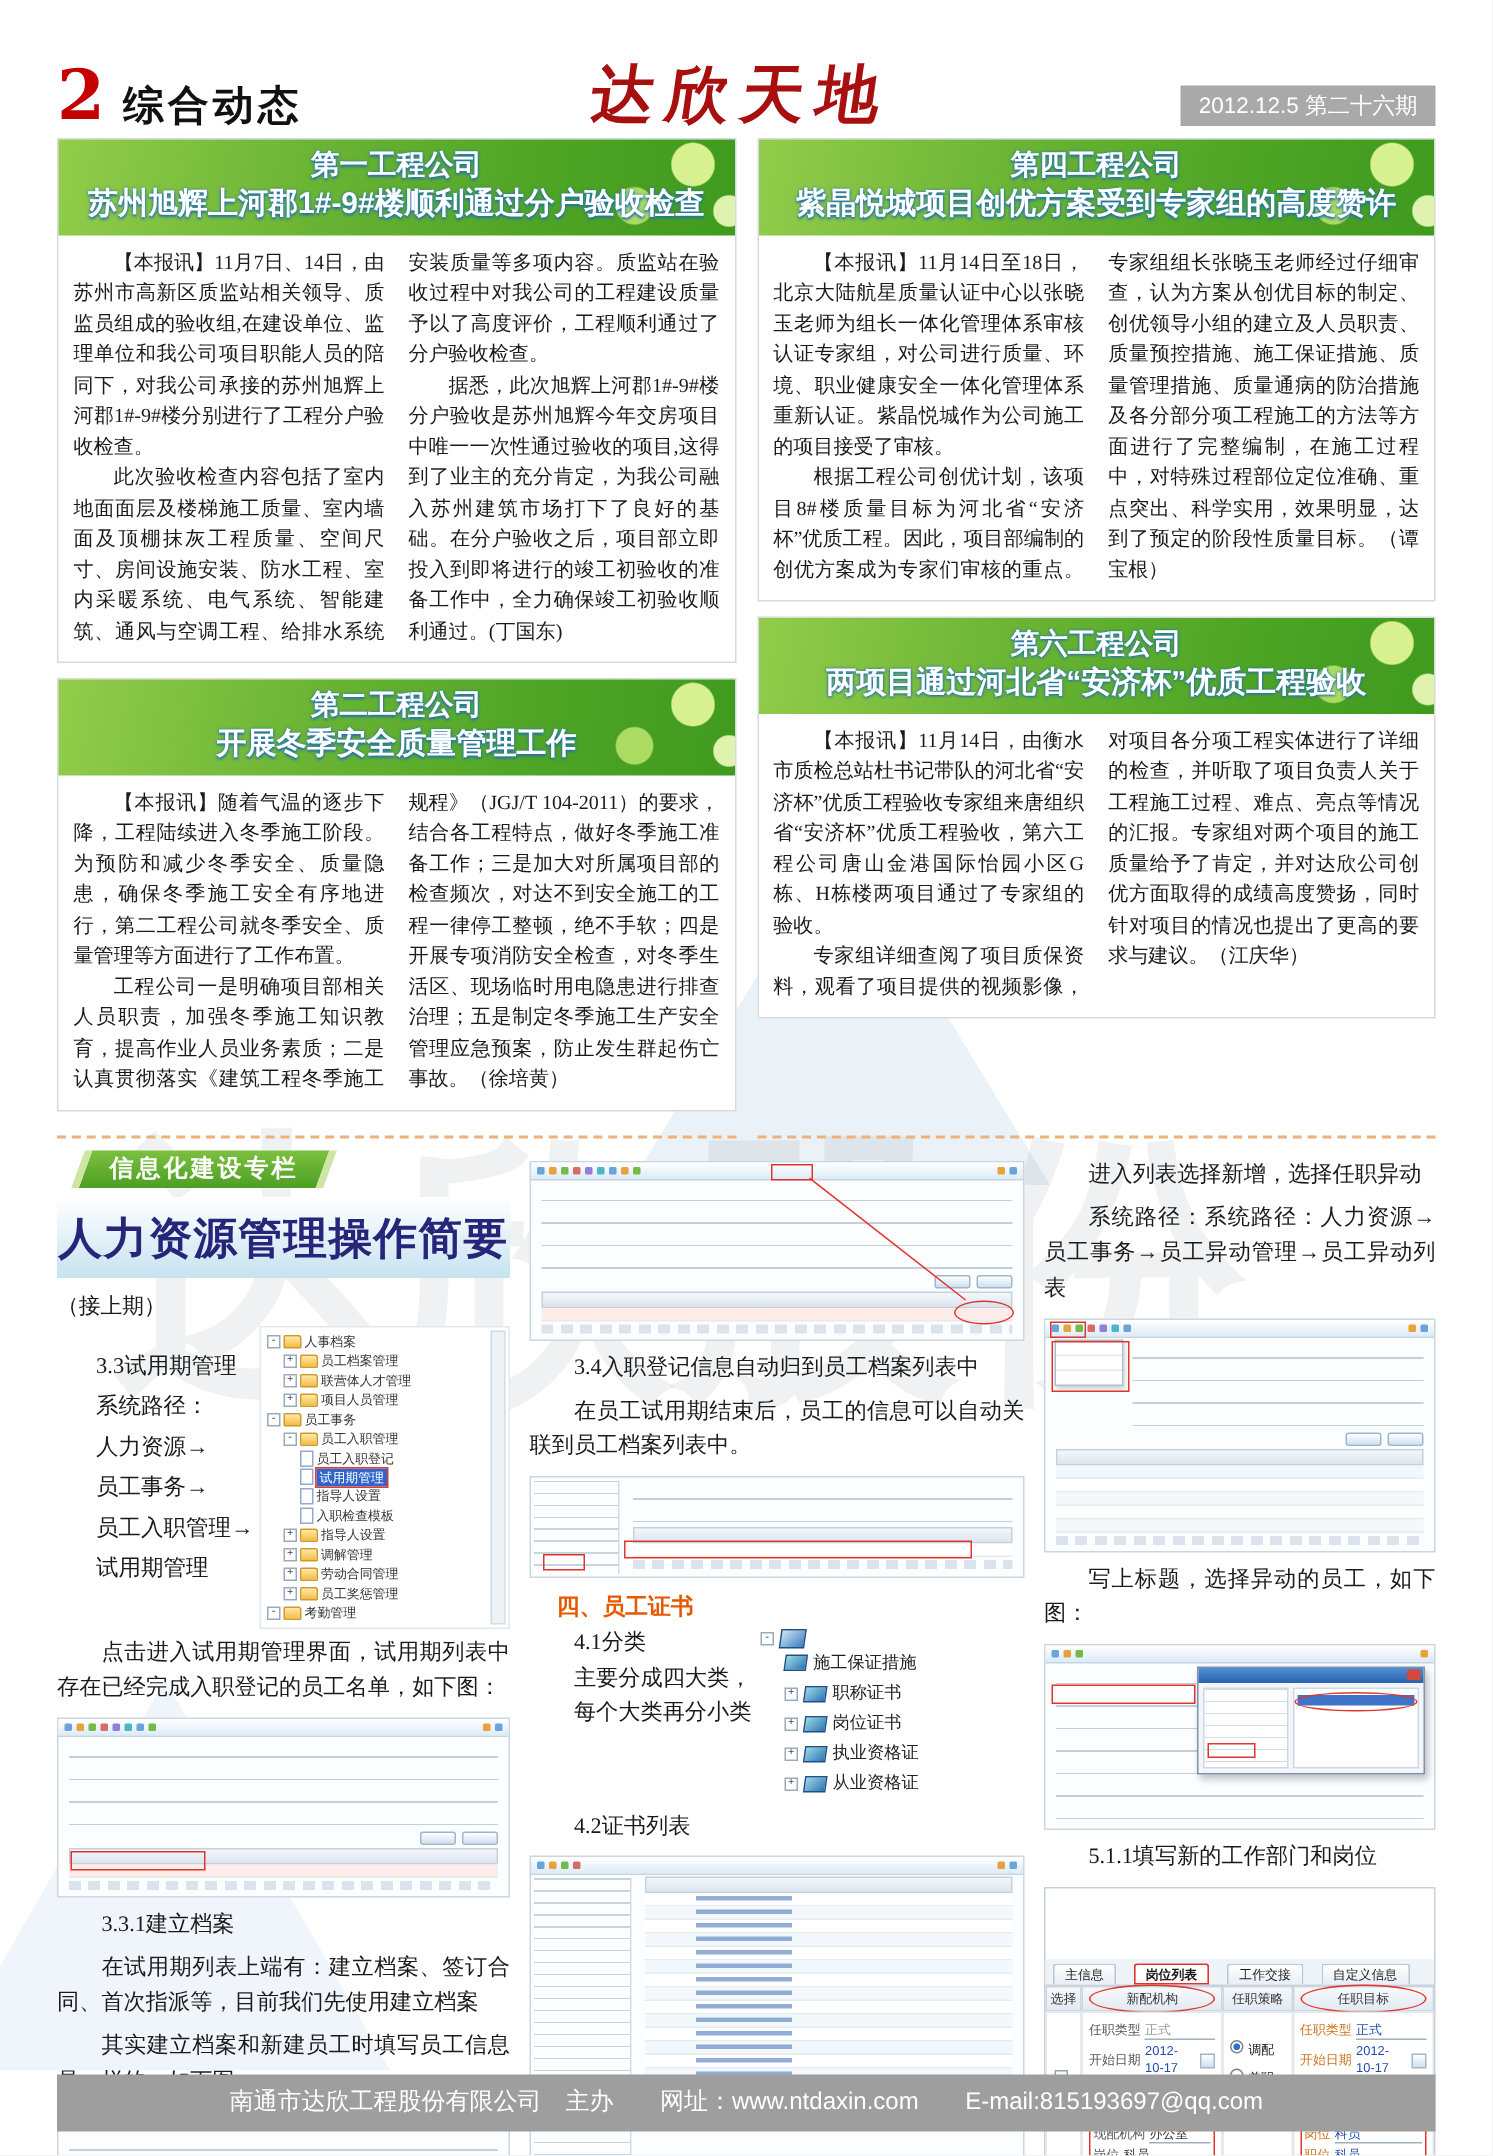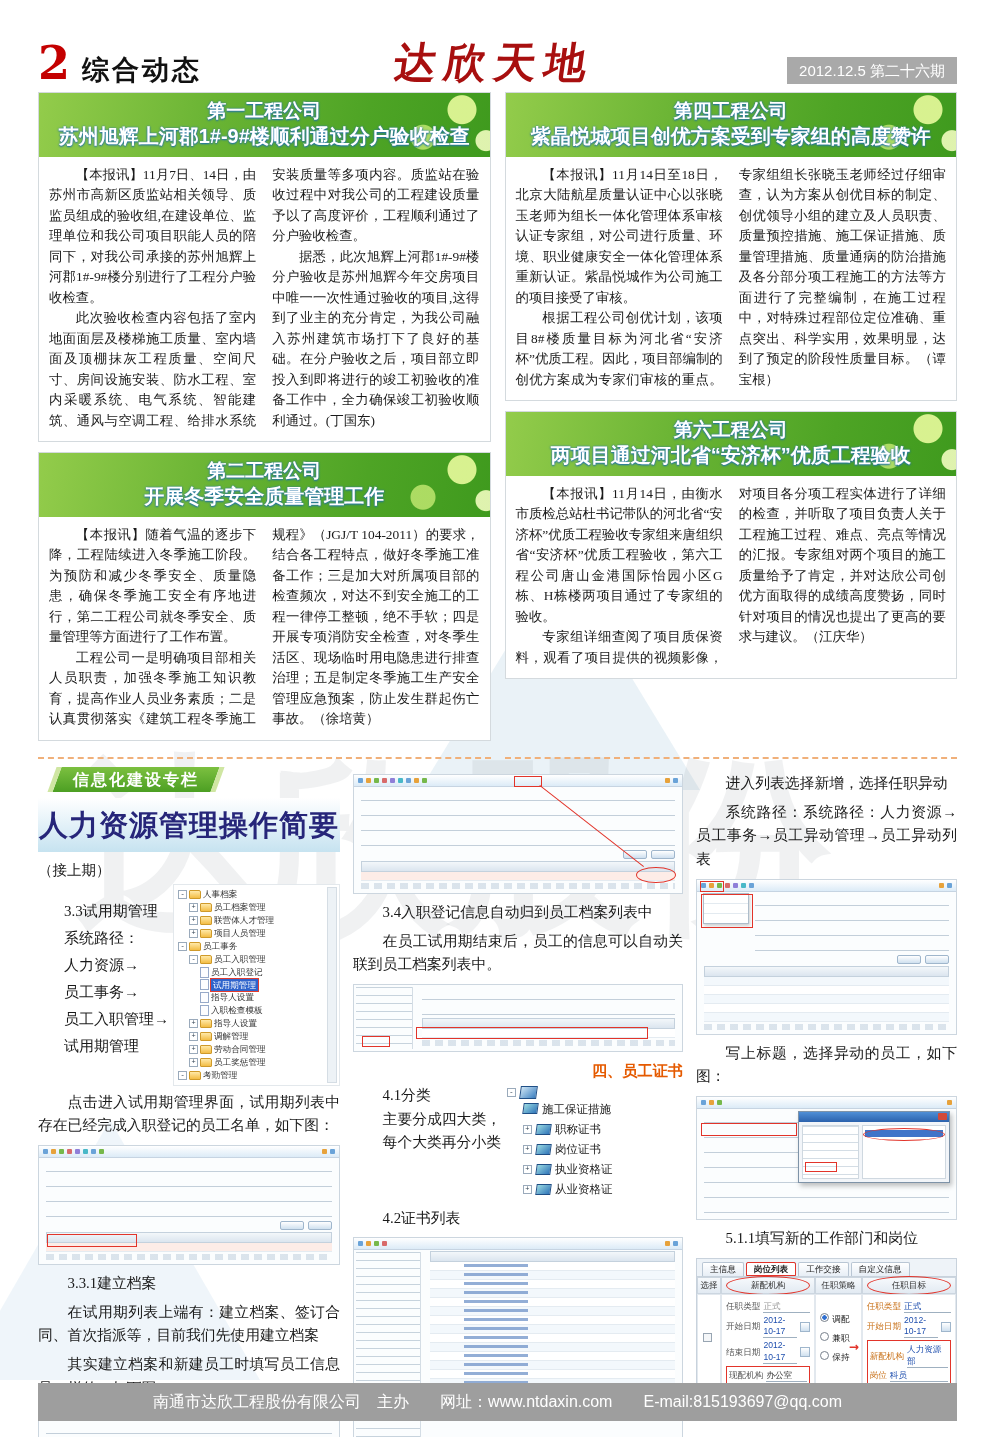--- a/index.html
+++ b/index.html
@@ -42,21 +42,21 @@
   .itsec{display:flex;gap:13px;margin:8px 38px 0;align-items:flex-start;}
   .itL{width:302px;}.itM{width:330px;}.itR{flex:1;min-width:0;}
   .badge{display:inline-block;margin-left:14px;background:linear-gradient(180deg,#7cc040,#4c9f23);
          transform:skewX(-20deg);padding:3px 16px;border-left:5px solid #cfe6a2;border-right:5px solid #cfe6a2;}
   .badge span{display:inline-block;transform:skewX(20deg);color:#fff;font:bold 16px/1.2 "Liberation Sans",sans-serif;letter-spacing:2px;}
   .ittitle{margin-top:6px;background:linear-gradient(180deg,#ffffff 0%,#ddeef7 60%,#c6e3f0 100%);
            color:#262579;font:bold 29px/1.25 "DejaVu Serif",serif;text-align:center;padding:9px 0;letter-spacing:1px;}
   .itcont{font-size:14.5px;margin:9px 0 2px;}
   .itp{font-size:14.8px;line-height:1.6;text-indent:2em;text-align:justify;margin:5px 0;}
   .ith{font-size:14.8px;line-height:1.6;text-indent:2em;margin:7px 0 1px;}
-  .oh{color:#e55a00;font-weight:bold;font-size:15.2px;text-indent:1.2em;margin:9px 0 2px;font-family:"Liberation Sans",sans-serif;text-align:right;}
+  .oh{color:#e55a00;font-weight:bold;font-size:15.2px;text-indent:1.2em;margin:9px 0 2px;font-family:"Liberation Sans",sans-serif;}
   .pathflex{display:flex;gap:4px;margin:4px 0 2px;}
   .pathlines{font-size:15px;line-height:1.8;padding:14px 0 0 26px;white-space:nowrap;}
 
   
   .treeshot{flex:1;min-width:0;background:#fff;border:1px solid #e3e8ec;padding:3px 12px 3px 4px;
             font:8.6px/1.5 "Liberation Sans",sans-serif;color:#333;position:relative;}
   .treeshot::after{content:"";position:absolute;top:2px;bottom:2px;right:2px;width:8px;background:#edf2f6;
             border:1px solid #d5dde4;}
   .ti{display:flex;align-items:center;gap:2px;white-space:nowrap;}
   .d1{padding-left:11px;}.d2{padding-left:22px;}
@@ -104,21 +104,21 @@
   .certflex{display:flex;gap:6px;align-items:flex-start;}
   .certtxt{font-size:14.8px;line-height:1.6;padding-left:2em;white-space:nowrap;}
   .certtree{flex:1;font:11.5px/1.75 "Liberation Sans",sans-serif;color:#222;padding-top:2px;}
   .ci{display:flex;align-items:center;gap:4px;}
   .ci.ind{padding-left:16px;}
   .bk{width:13px;height:9px;background:linear-gradient(135deg,#9adbe2,#2f74b8);border:1px solid #1f4f86;transform:skewX(-8deg);flex:none;}
   .bk.big{width:15px;height:11px;background:linear-gradient(135deg,#cfe6f5,#3a7fc0);}
 
   
   .pos-shot{border:1px solid #c8d2dc;background:#fff;font:8.6px/1.3 "Liberation Sans",sans-serif;margin:7px 0;position:relative;}
-  .ptabs{display:flex;gap:2px;background:#eef3f8;border-bottom:1px solid #c8d2dc;padding:3px 5px 0;}
+  .ptabs{display:flex;gap:12px;background:#eef3f8;border-bottom:1px solid #c8d2dc;padding:3px 5px 0;margin-top:47px;}
   .ptab{border:1px solid #b9c6d4;border-bottom:none;padding:1px 7px;background:linear-gradient(#fff,#e7eef6);border-radius:2px 2px 0 0;}
   .ptab.on{background:#fff;font-weight:bold;outline:1.6px solid #e2342a;outline-offset:-1px;}
   .pcols{display:grid;grid-template-columns:24px 1.18fr .58fr 1.18fr;}
   .pch{background:linear-gradient(#f6f9fc,#e2eaf2);border:1px solid #ccd6e0;text-align:center;padding:2px 0;position:relative;color:#333;}
   .pch.ov::after{content:"";position:absolute;inset:-2px 4px;border:1.3px solid #e2342a;border-radius:50%;}
   .pcell{border:1px solid #e2e8ee;padding:4px 4px;position:relative;}
   .pf{display:flex;gap:3px;align-items:center;margin:2px 0;}
   .pf-l{color:#555;flex:none;}
   .or .pf-l{color:#c9731c;}
   .pf-v{color:#1f4fae;border-bottom:1px solid #9fb0c0;flex:1;min-height:9px;}

